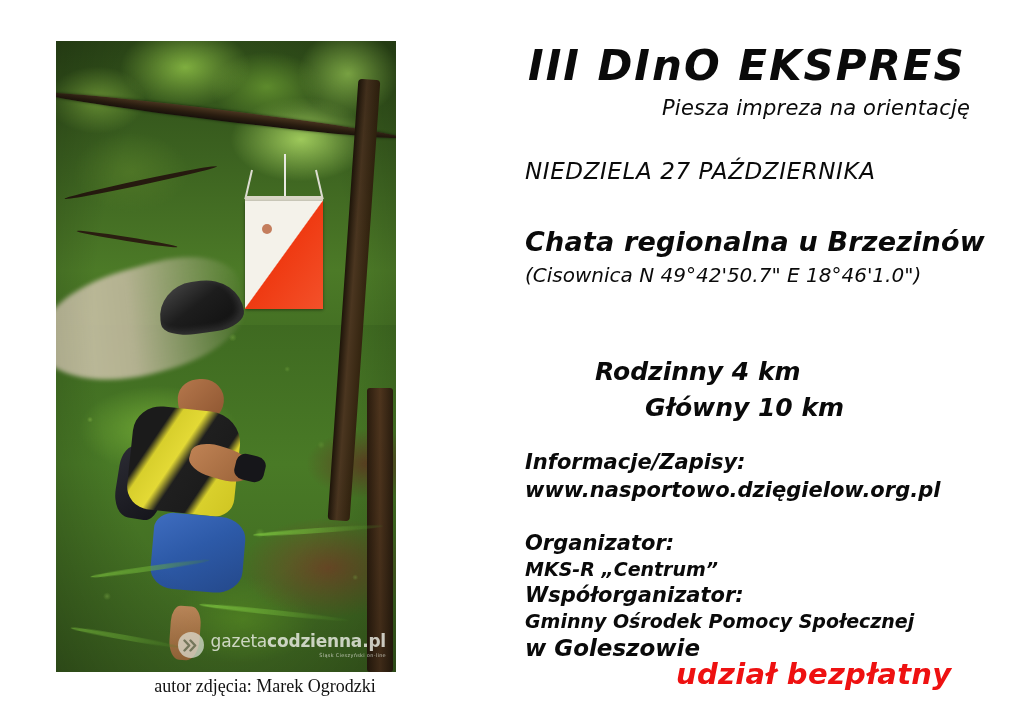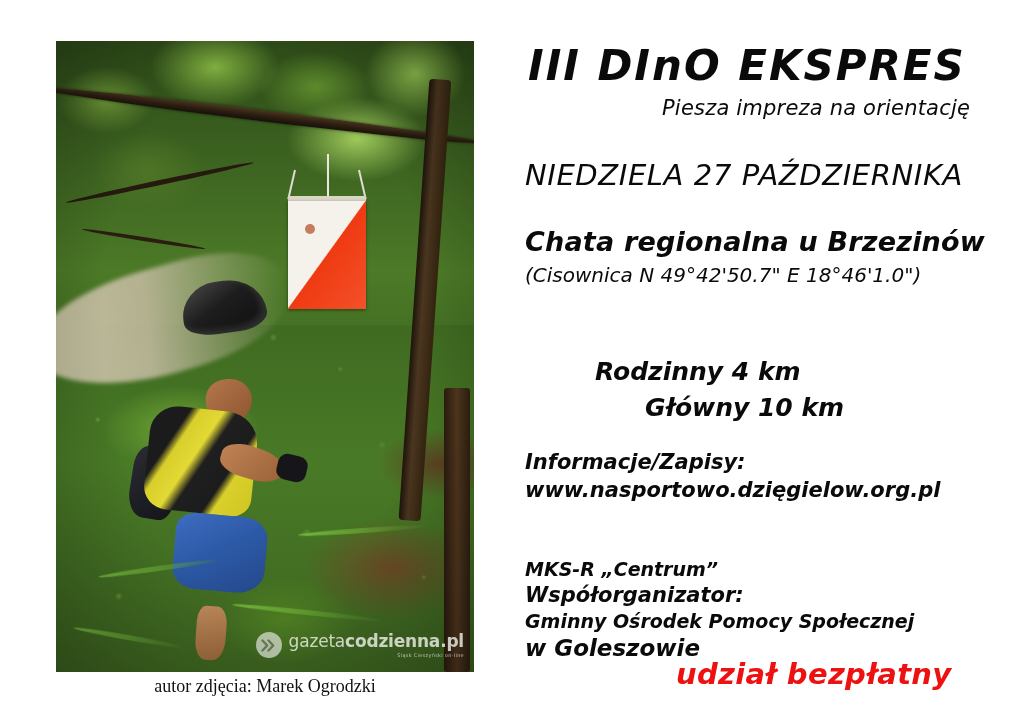--- a/index.html
+++ b/index.html
@@ -19,21 +19,21 @@
     width: 1024px;
     height: 724px;
     background: #ffffff;
   }
 
   
   .photo-block {
     position: absolute;
     left: 56px;
     top: 41px;
-    width: 418px;
+    width: 340px;
     height: 631px;
     border-radius: 28px;
   }
   .photo {
     position: absolute;
     inset: 0;
     overflow: hidden;
     background: #264a14;
   }
   
@@ -345,21 +345,21 @@
   .subtitle {
     left: 150px;
     top: 96px;
     font-size: 21px;
     font-style: italic;
     letter-spacing: .2px;
   }
   .date {
     left: 13px;
     top: 158px;
-    font-size: 29px;
+    font-size: 23px;
     font-style: italic;
     letter-spacing: .6px;
   }
   .venue {
     left: 13px;
     top: 226px;
     font-size: 27px;
     font-weight: bold;
     font-style: italic;
     letter-spacing: .2px;
@@ -517,20 +517,21 @@
   <div class="text-col">
     <div class="t title">III DInO EKSPRES</div>
     <div class="t subtitle">Piesza impreza na orientację</div>
     <div class="t date">NIEDZIELA 27 PAŹDZIERNIKA</div>
     <div class="t venue">Chata regionalna u Brzezinów</div>
     <div class="t coords">(Cisownica N 49°42'50.7"   E 18°46'1.0")</div>
     <div class="t dist-1">Rodzinny 4 km</div>
     <div class="t dist-2">Główny 10 km</div>
     <div class="t info-head">Informacje/Zapisy:</div>
     <div class="t info-url">www.nasportowo.dzięgielow.org.pl</div>
+    <div class="t org-head">Organizator:</div>
     <div class="t org-name">MKS-R „Centrum”</div>
     <div class="t coorg-name">Gminny Ośrodek Pomocy Społecznej</div>
     <div class="t coorg-head">Współorganizator:</div>
     <div class="t coorg-city">w Goleszowie</div>
     <div class="t free">udział bezpłatny</div>
   </div>
 
 </div>
 
 </body></html>

